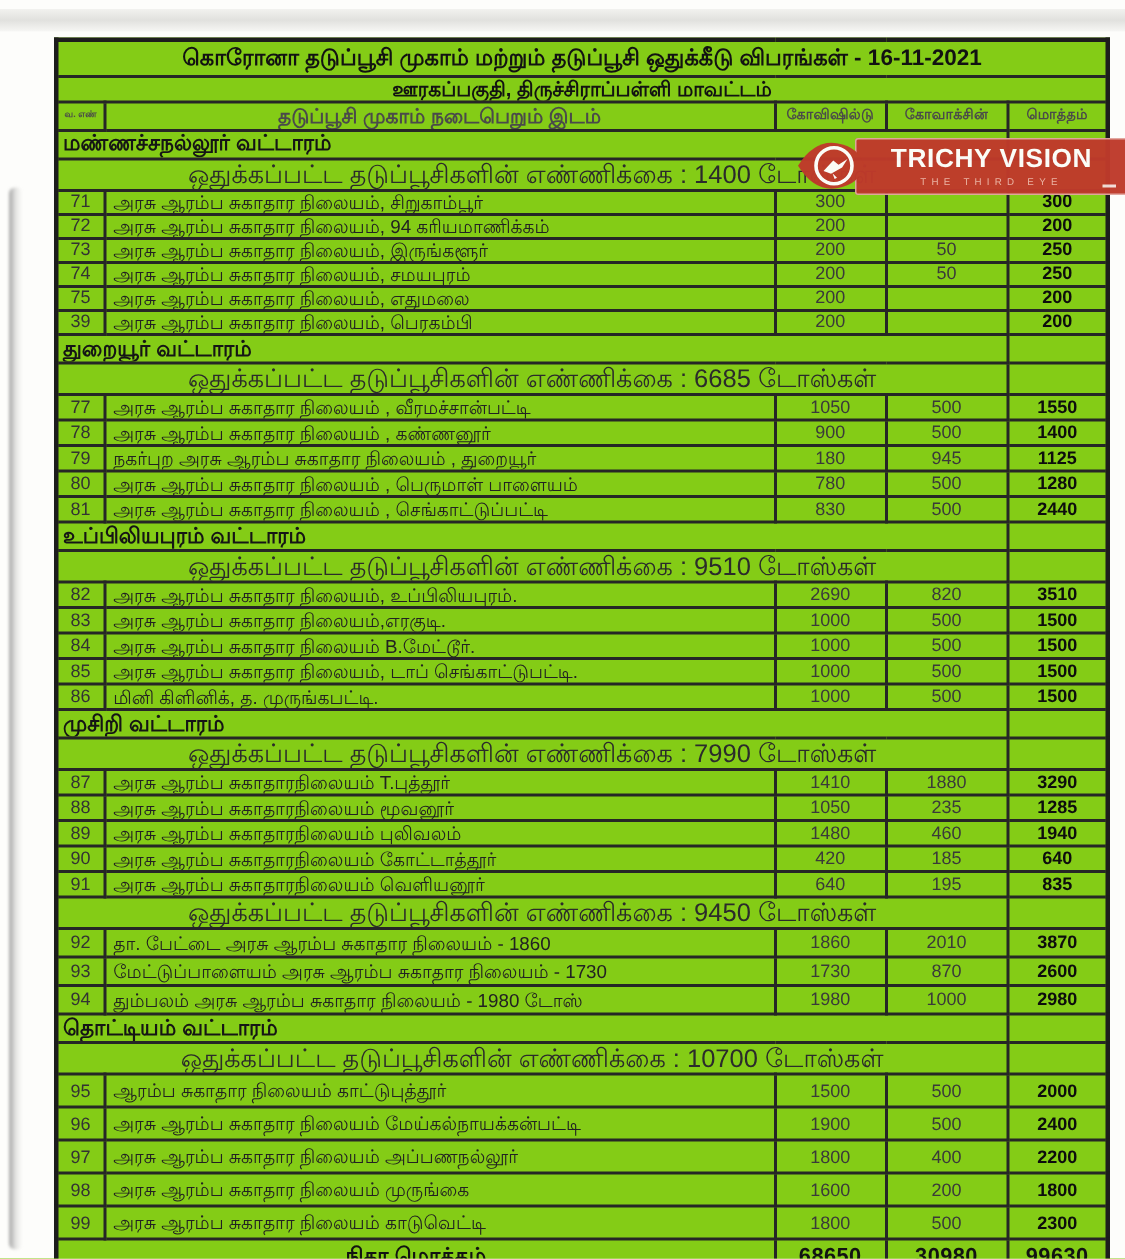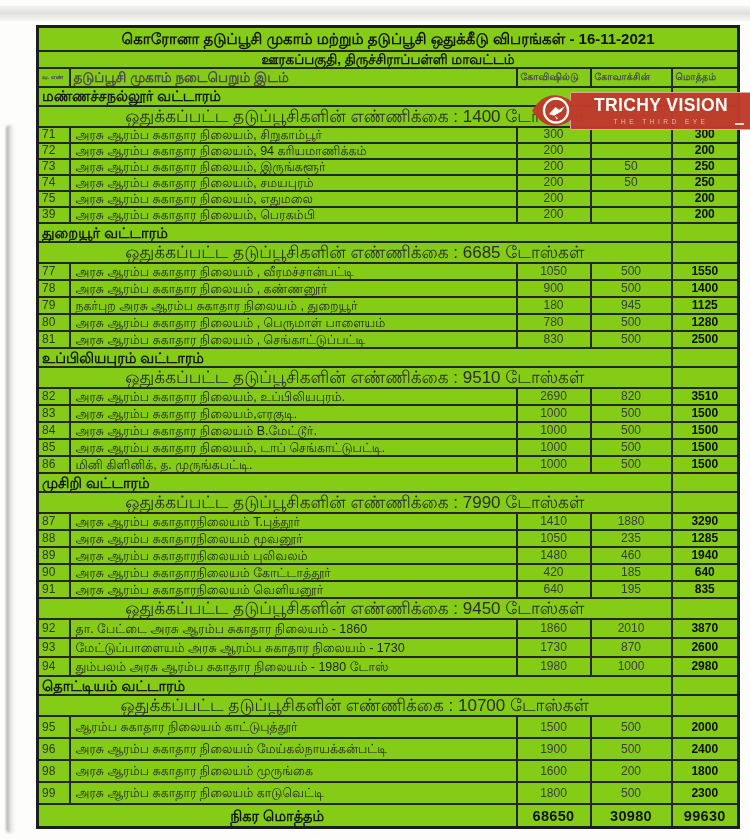--- a/index.html
+++ b/index.html
@@ -19,28 +19,28 @@
     position:absolute;left:36px;top:25px;width:701px;
     border-collapse:collapse;background:#84cc16;table-layout:fixed;
     border:3px solid #1d1d1d;
   }
   table.doc td{
     border:2px solid #262626;padding:0 3px;vertical-align:middle;
     white-space:nowrap;overflow:hidden;line-height:1.12;
   }
   tr.title-row td{height:22px;text-align:center;font-weight:bold;font-size:15px;}
   tr.subtitle-row td{height:15px;text-align:center;font-weight:bold;font-size:13.5px;}
-  tr.colhead-row td{height:17px;font-weight:bold;color:#4a4a4a;}
+  tr.colhead-row td{height:17px;text-align:center;font-weight:bold;color:#4a4a4a;}
   td.h-serial{font-size:6px;color:#777;}
   td.h-place{font-size:13.5px;color:#111;}
   td.h-num{font-size:9.5px;letter-spacing:.2px;}
   tr.section-row td{height:17px;text-align:left;font-weight:bold;font-size:14.5px;color:#151515;}
   tr.alloc-row td{height:14px;text-align:center;font-size:17px;color:#2b2b2b;}
   tr.data-row td{font-size:12px;color:#222;}
-  tr.data-row td.c-serial{color:#333;}
+  tr.data-row td.c-serial{text-align:center;color:#333;}
   tr.data-row td.c-place{text-align:left;padding-left:5px;font-size:12.5px;}
   tr.data-row td.c-num{text-align:center;color:#3a3a3a;}
   tr.data-row td.c-total{text-align:center;font-weight:bold;color:#0d0d0d;}
   tr.h14 td{height:14px;} tr.h15 td{height:15px;} tr.h17 td{height:17px;} tr.h20 td{height:20px;}
   tr.total-row td{height:21px;font-weight:bold;}
   tr.total-row td.c-place{text-align:center;font-size:14.5px;}
   tr.total-row td.c-num{text-align:center;font-size:14.5px;letter-spacing:.3px;}
   
   .logo{position:absolute;left:531px;top:91px;display:flex;align-items:center;z-index:6;opacity:.97;}
   .logo-emblem{width:46px;height:39px;flex:none;margin-right:-7px;position:relative;z-index:7;}
@@ -164,21 +164,21 @@
         <td class="c-place">அரசு ஆரம்ப சுகாதார நிலையம் , பெருமாள் பாளையம்</td>
         <td class="c-num">780</td>
         <td class="c-num">500</td>
         <td class="c-total">1280</td>
       </tr>
       <tr class="data-row h15">
         <td class="c-serial">81</td>
         <td class="c-place">அரசு ஆரம்ப சுகாதார நிலையம் , செங்காட்டுப்பட்டி</td>
         <td class="c-num">830</td>
         <td class="c-num">500</td>
-        <td class="c-total">2500</td>
+        <td class="c-total">2440</td>
       </tr>
       <tr class="section-row">
         <td colspan="4">உப்பிலியபுரம் வட்டாரம்</td>
         <td></td>
       </tr>
       <tr class="alloc-row">
         <td colspan="4">ஒதுக்கப்பட்ட தடுப்பூசிகளின் எண்ணிக்கை : 9510 டோஸ்கள்</td>
         <td></td>
       </tr>
       <tr class="data-row h15">
@@ -298,20 +298,27 @@
         <td class="c-num">1500</td>
         <td class="c-num">500</td>
         <td class="c-total">2000</td>
       </tr>
       <tr class="data-row h20">
         <td class="c-serial">96</td>
         <td class="c-place">அரசு ஆரம்ப சுகாதார நிலையம்  மேய்கல்நாயக்கன்பட்டி</td>
         <td class="c-num">1900</td>
         <td class="c-num">500</td>
         <td class="c-total">2400</td>
+      </tr>
+      <tr class="data-row h20">
+        <td class="c-serial">97</td>
+        <td class="c-place">அரசு ஆரம்ப சுகாதார நிலையம் அப்பணநல்லூர்</td>
+        <td class="c-num">1800</td>
+        <td class="c-num">400</td>
+        <td class="c-total">2200</td>
       </tr>
       <tr class="data-row h20">
         <td class="c-serial">98</td>
         <td class="c-place">அரசு ஆரம்ப சுகாதார நிலையம் முருங்கை</td>
         <td class="c-num">1600</td>
         <td class="c-num">200</td>
         <td class="c-total">1800</td>
       </tr>
       <tr class="data-row h20">
         <td class="c-serial">99</td>

